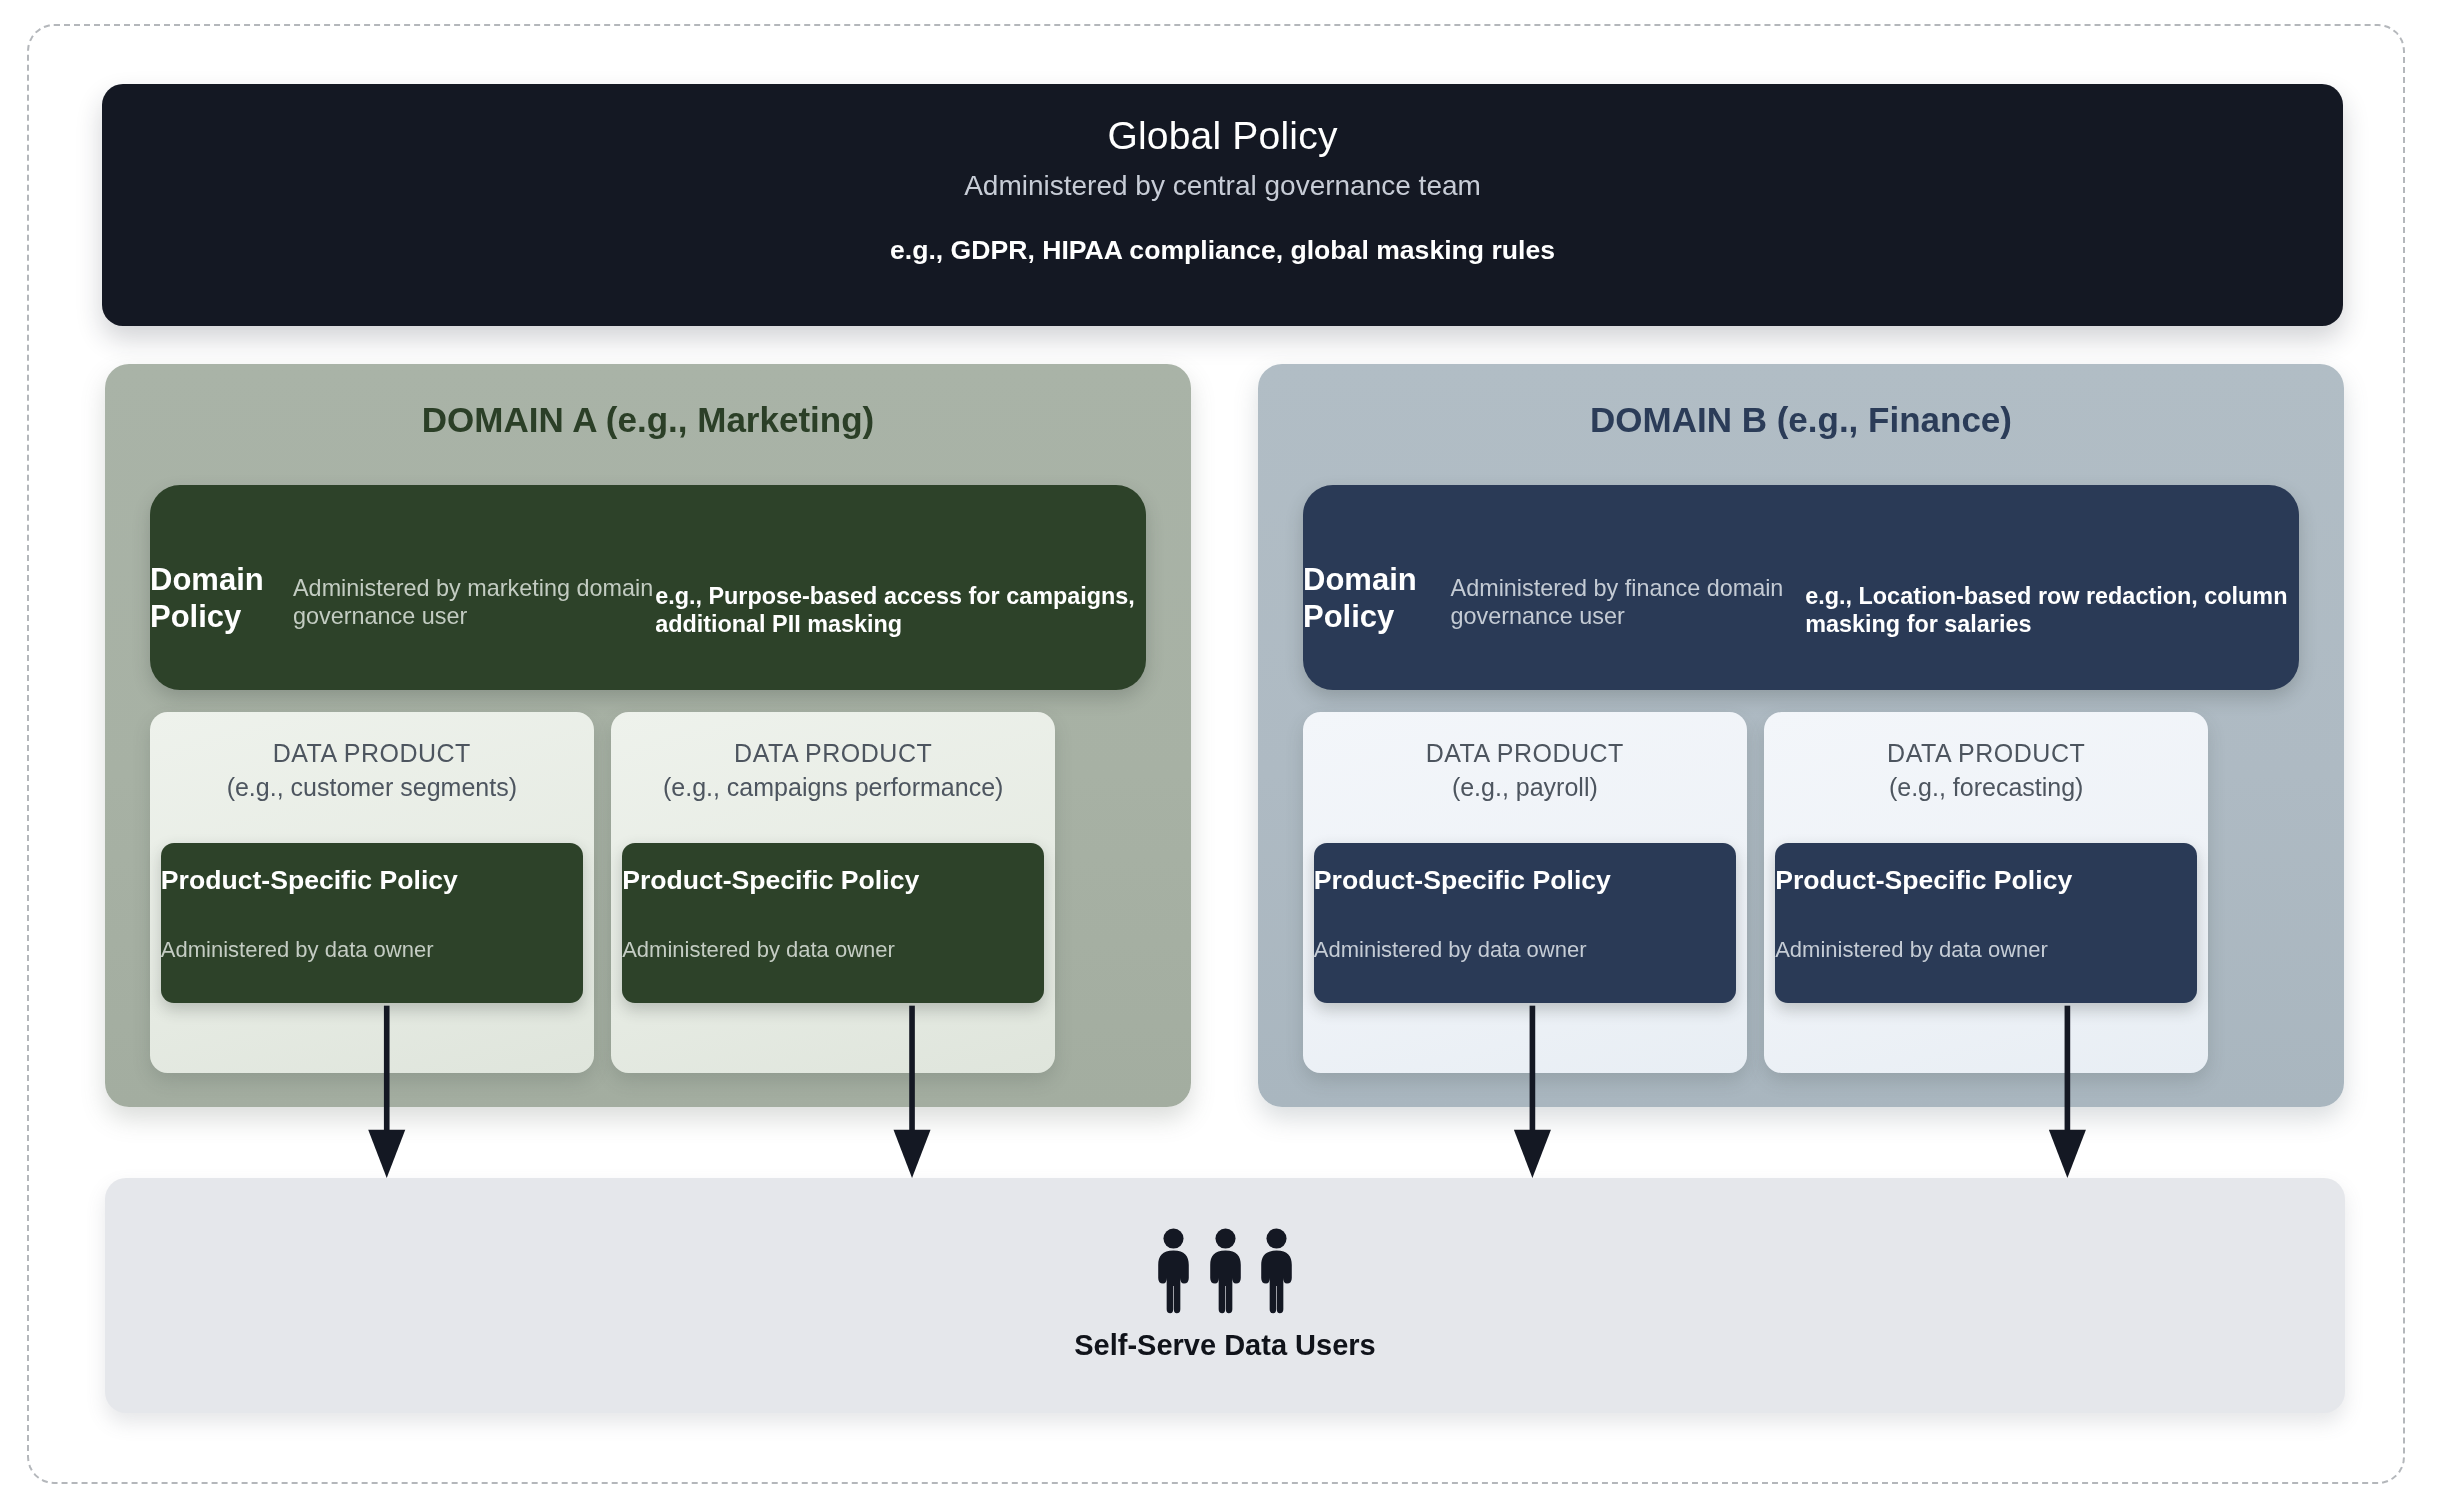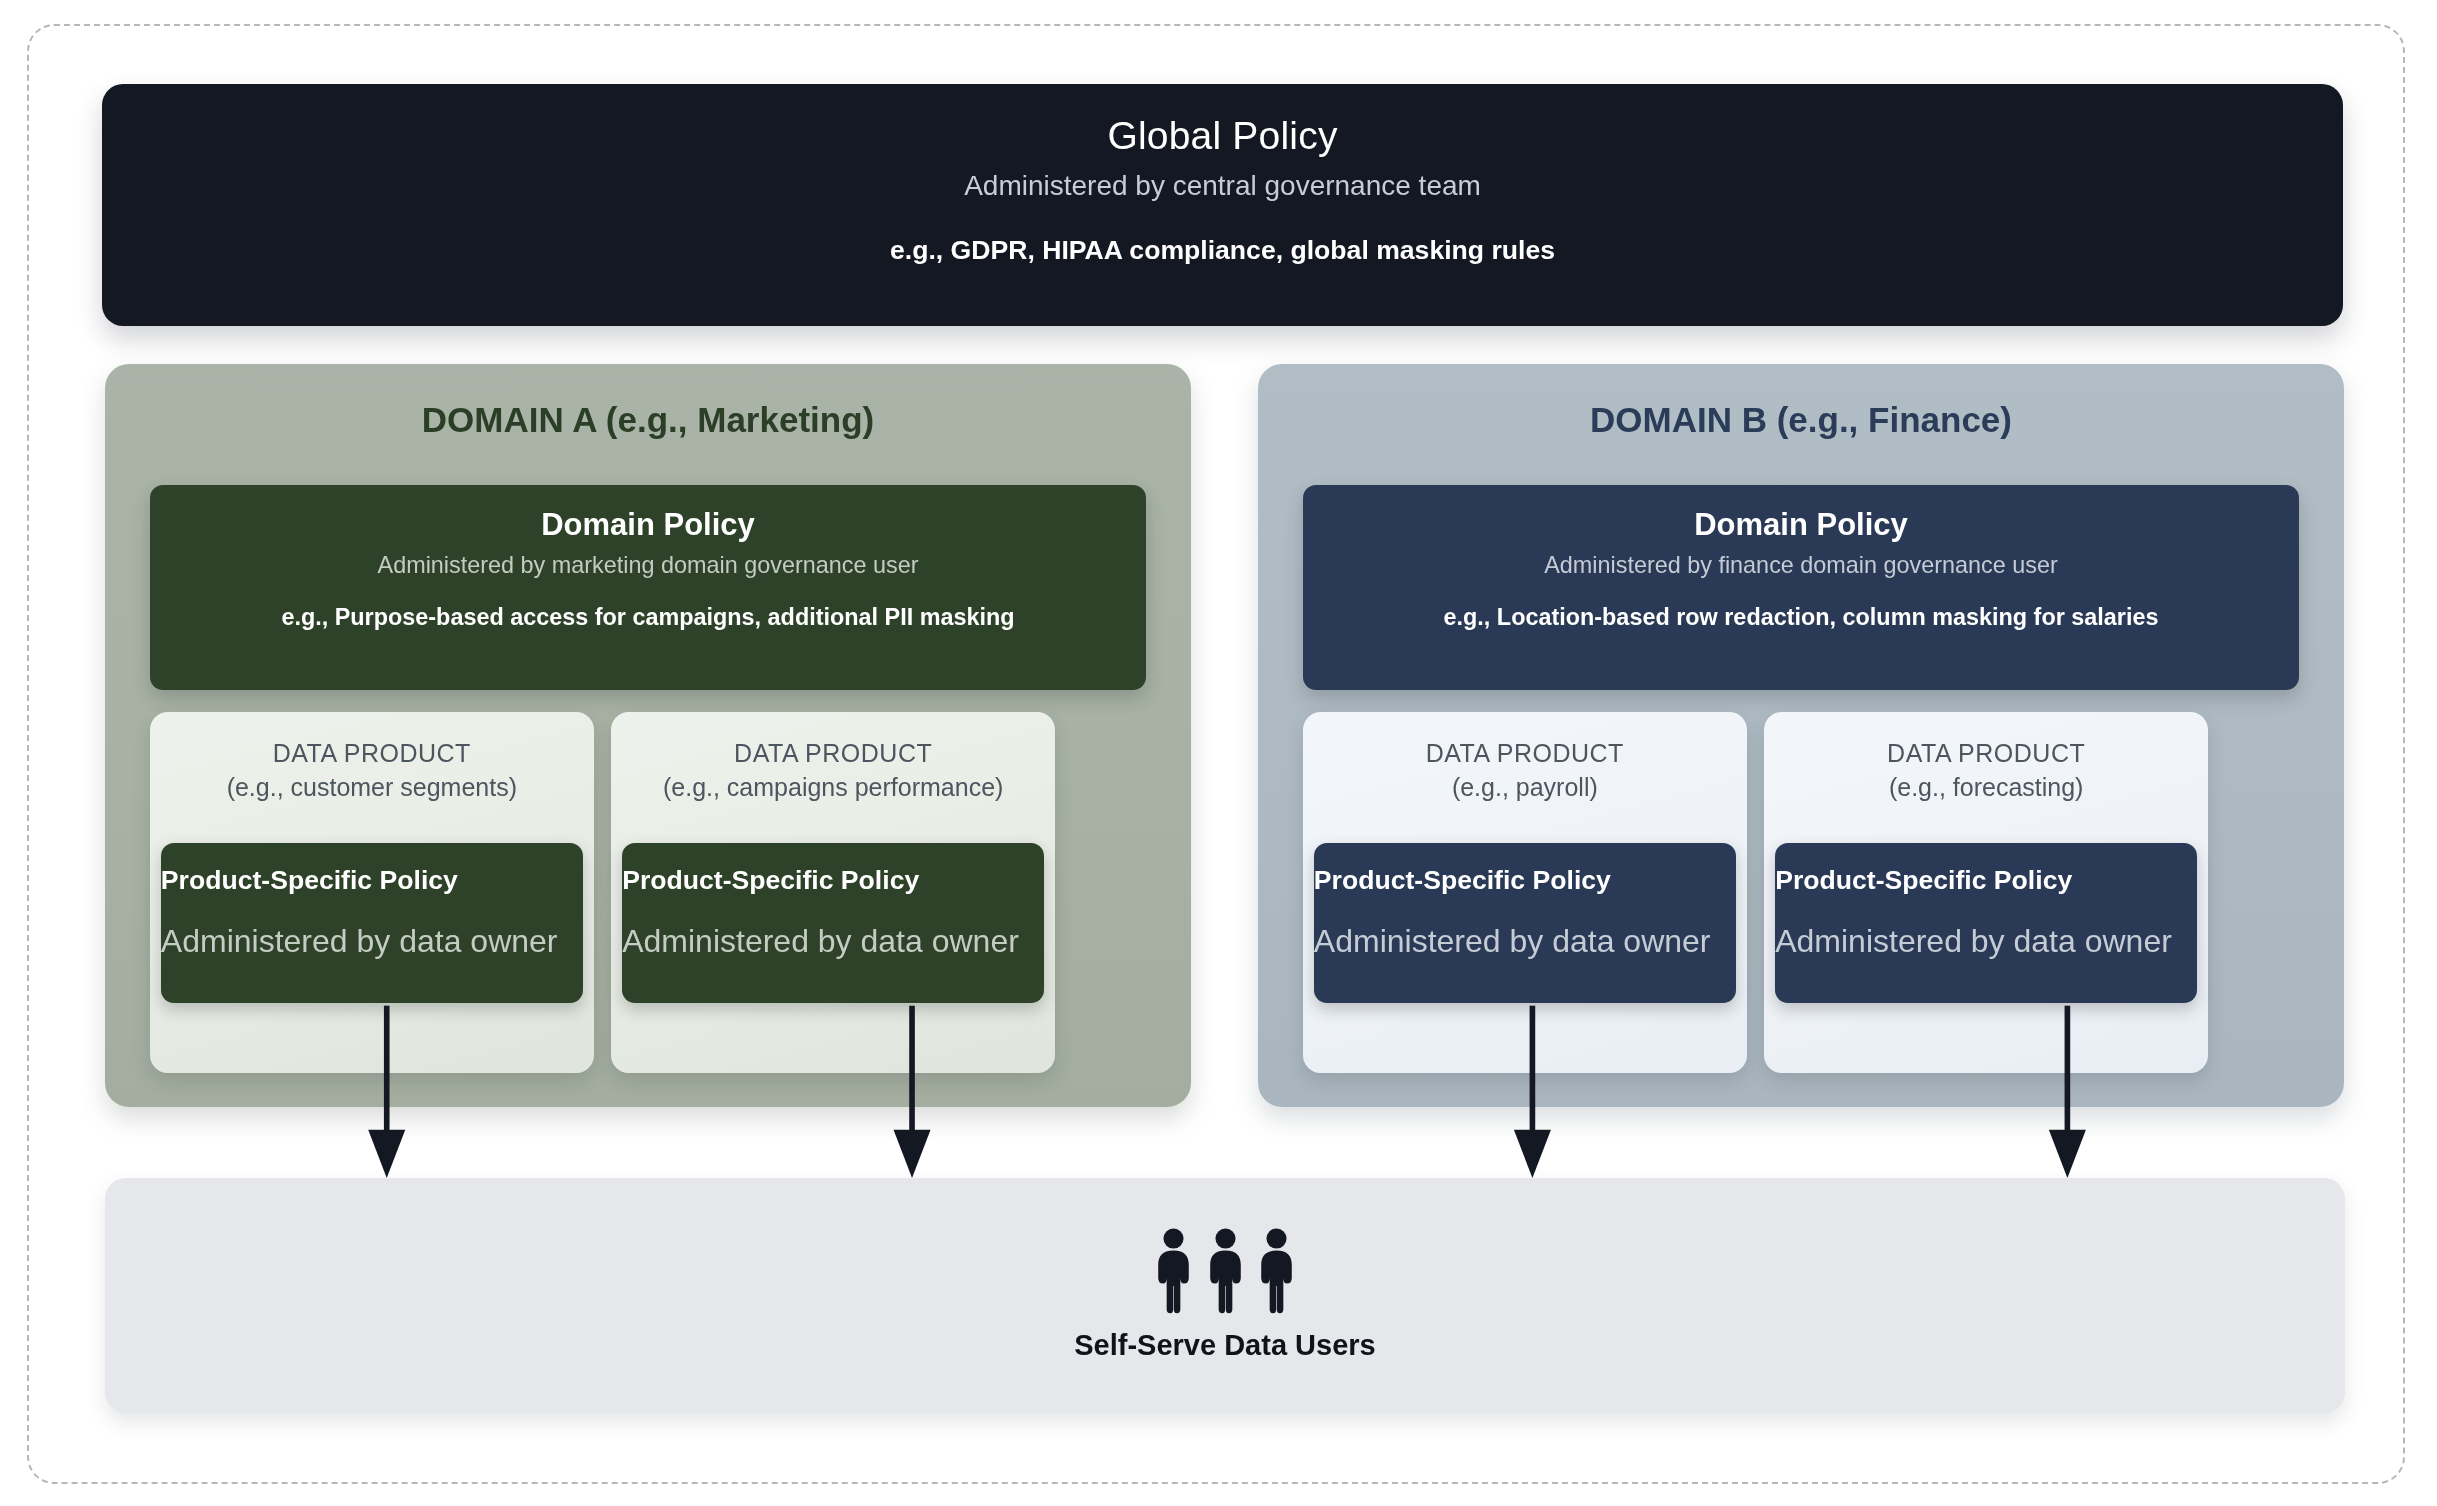--- a/index.html
+++ b/index.html
@@ -96,23 +96,23 @@
   .domain-a .domain-heading { color: #2b3f27; }
   .domain-b .domain-heading { color: #2b3c58; }
 
   
   .domain-policy {
     position: absolute;
     left: 45px;
     top: 121px;
     width: 996px;
     height: 205px;
-    border-radius: 13px;
-    display: flex;
-    flex-direction: column;
+    border-radius: 30px;
+    display: flex;
+    flex-direction: row;
     align-items: center;
     padding-top: 21px;
     box-shadow: 0 8px 17.7px rgba(40,50,45,0.22);
   }
   .domain-a .domain-policy { background: #2d4229; }
   .domain-b .domain-policy { background: #2a3a56; }
 
   .domain-policy .dp-title {
     font-size: 31px;
     font-weight: bold;
@@ -188,22 +188,22 @@
   .domain-a .product-policy { background: #2d4229; }
   .domain-b .product-policy { background: #2a3a56; }
 
   .product-policy .pp-title {
     font-size: 26.6px;
     font-weight: bold;
     color: #ffffff;
     line-height: 1.2;
   }
   .product-policy .pp-sub {
-    font-size: 32px;
-    margin-top: 25px;
+    font-size: 22px;
+    margin-top: 40px;
     line-height: 1.2;
     color: #c5ccd5;
   }
   .domain-a .product-policy .pp-sub { color: #c4ccc3; }
 
   
   .arrow-layer {
     position: absolute;
     left: 0; top: 0;
     width: 2438px;

